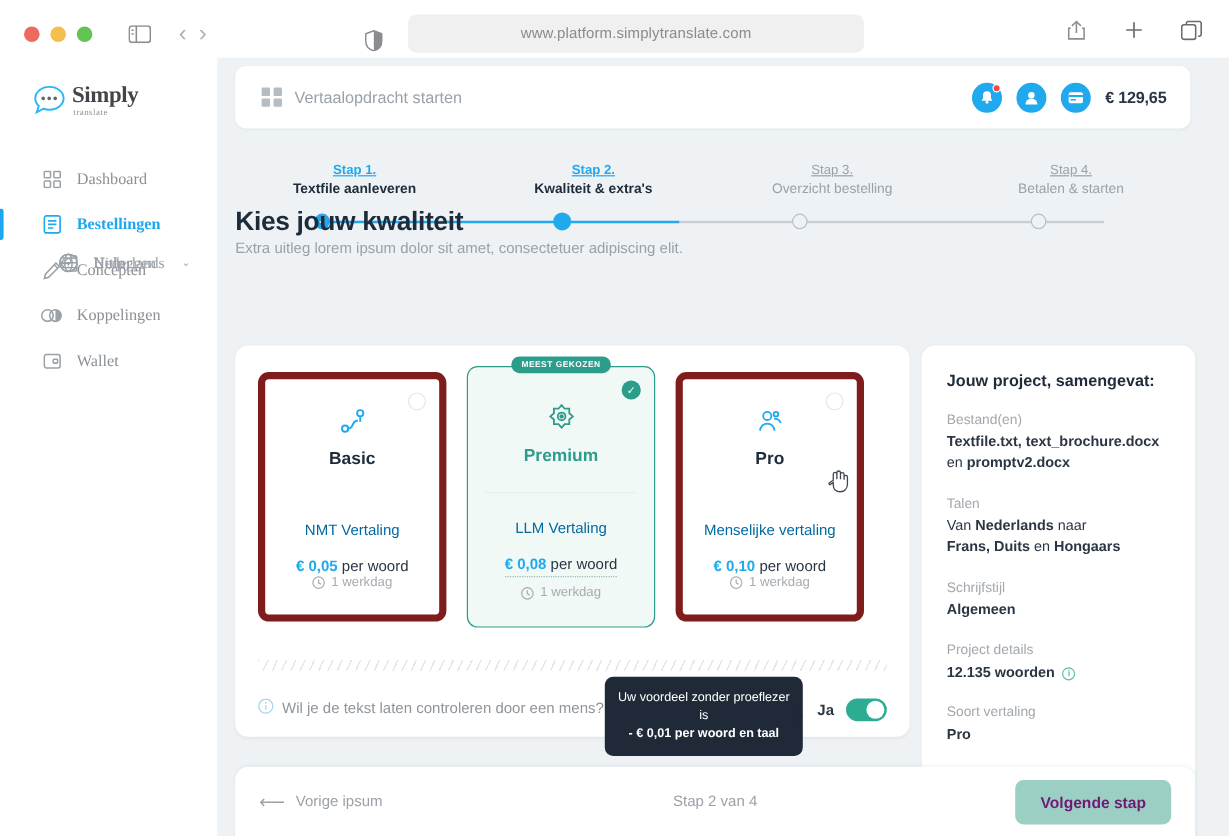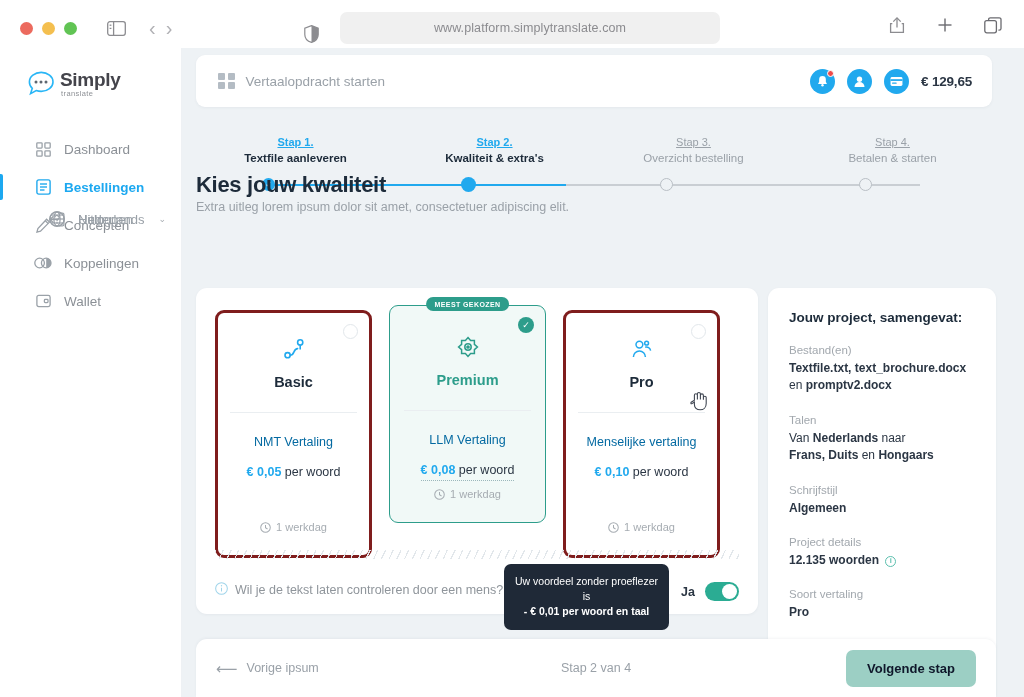--- a/index.html
+++ b/index.html
@@ -48,21 +48,21 @@
   }
 
   
   .app { position: absolute; left: 0; top: 48px; width: 1024px; height: 649px; }
 
   
   .sidebar {
     position: absolute; left: 0; top: 0; width: 182px; height: 649px;
     background: #ffffff;
     border-right: 1px solid #eef1f4;
-    display: flex; flex-direction: column;
+    display: flex; flex-direction: column; font-family: Liberation Serif, serif;
   }
   .logo-wrap { padding: 22px 0 0 28px; height: 68px; }
   .logo { display: flex; align-items: center; gap: 5px; }
   .logo-text { display: flex; flex-direction: column; line-height: 1; }
   .logo-simply { font-size: 19px; font-weight: 600; color: #44444b; letter-spacing: -0.3px; }
   .logo-translate { font-size: 7.5px; color: #8e9196; letter-spacing: 0.4px; margin-top: 1px; margin-left: 1px;}
 
   .nav { margin-top: 14px; display: flex; flex-direction: column; }
   .nav-item {
     position: relative;
@@ -146,22 +146,22 @@
   }
 
   
   .panel {
     position: absolute; left: 14px; top: 240px; width: 562px; height: 326px;
     background: #fff; border-radius: 11px;
     box-shadow: 0 1px 3px rgba(30,50,70,.05);
   }
   .cards { display: flex; gap: 17px; padding: 22px 19px 0 19px; }
   .qcard {
-    position: relative; width: 157px; height: 248px;
-    border: 3px solid #7f1d1d; border-radius: 9px; background: #fff;
+    position: relative; width: 157px; height: 208px;
+    border: 6px solid #7f1d1d; border-radius: 9px; background: #fff;
     display: flex; flex-direction: column; align-items: center;
     cursor: pointer;
   }
   .qcard.selected {
     border: 1.6px solid #2d9d8b; background: #f1f9f7;
     height: 218px; margin-top: -5px;
   }
   .radio-ring {
     position: absolute; right: 11px; top: 11px;
     width: 15px; height: 15px; border-radius: 50%; border: 1.4px solid #e2e7eb;
@@ -245,21 +245,21 @@
     display: flex; align-items: center; padding: 0 20px;
     box-shadow: 0 -1px 3px rgba(30,50,70,.05);
   }
   .back-btn { display: flex; align-items: center; gap: 9px; font-size: 12.5px; color: #9aa1a8; cursor: pointer; }
   .arrow-l { font-size: 15px; line-height: 1; }
   .step-count {
     position: absolute; left: 0; right: 0; text-align: center;
     font-size: 12.5px; color: #9aa1a8; pointer-events: none;
   }
   .next-btn {
-    margin-left: auto; background: #9ccfc4; color: #0f172a;
+    margin-left: auto; background: #9ccfc4; color: #701a75;
     font-size: 13px; font-weight: 600;
     padding: 11px 21px; border: none; border-radius: 7px; cursor: pointer;
     position: relative; z-index: 2;
   }
 
   
   .cursor { position: absolute; left: 508px; top: 343px; width: 18px; height: 20px; pointer-events: none; }
 </style>
 </head>
 <body>

